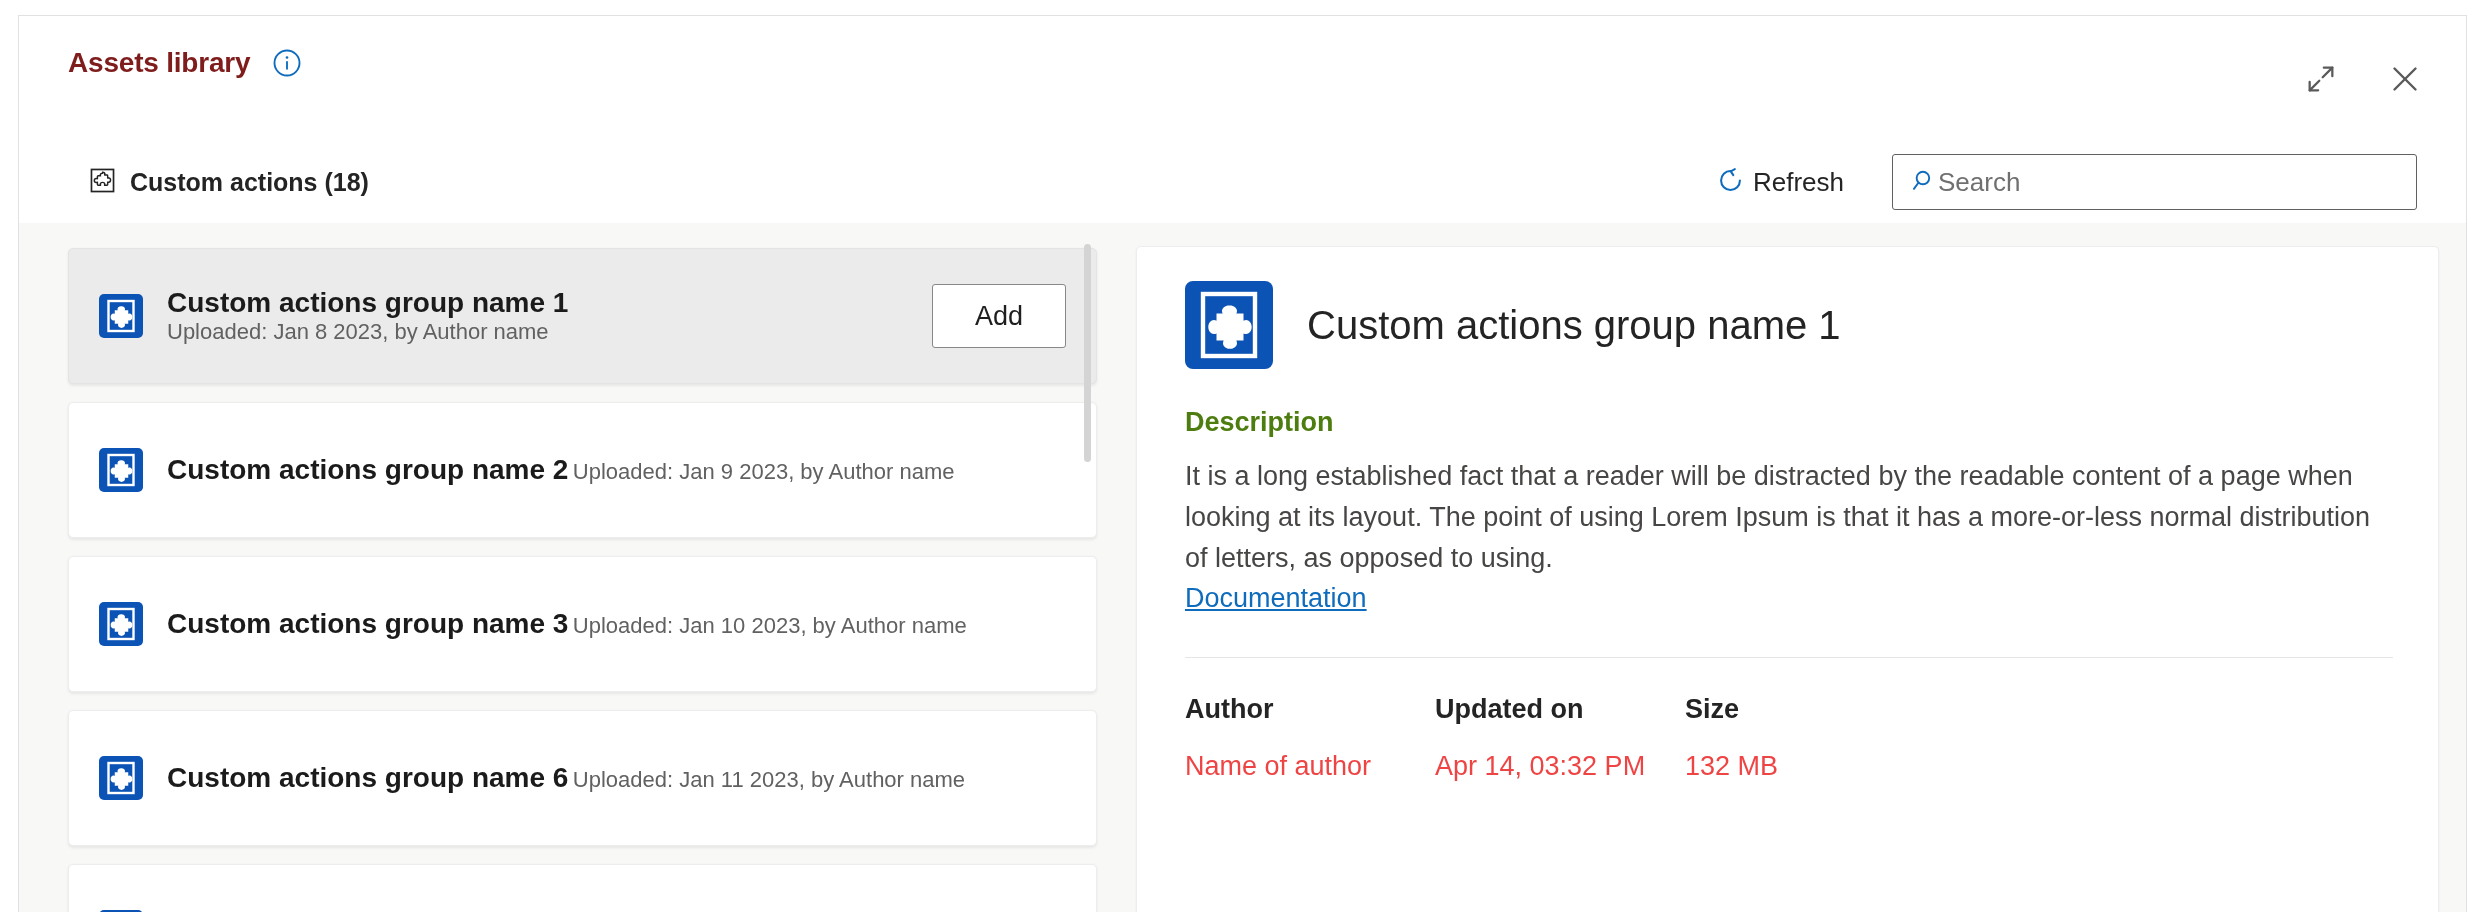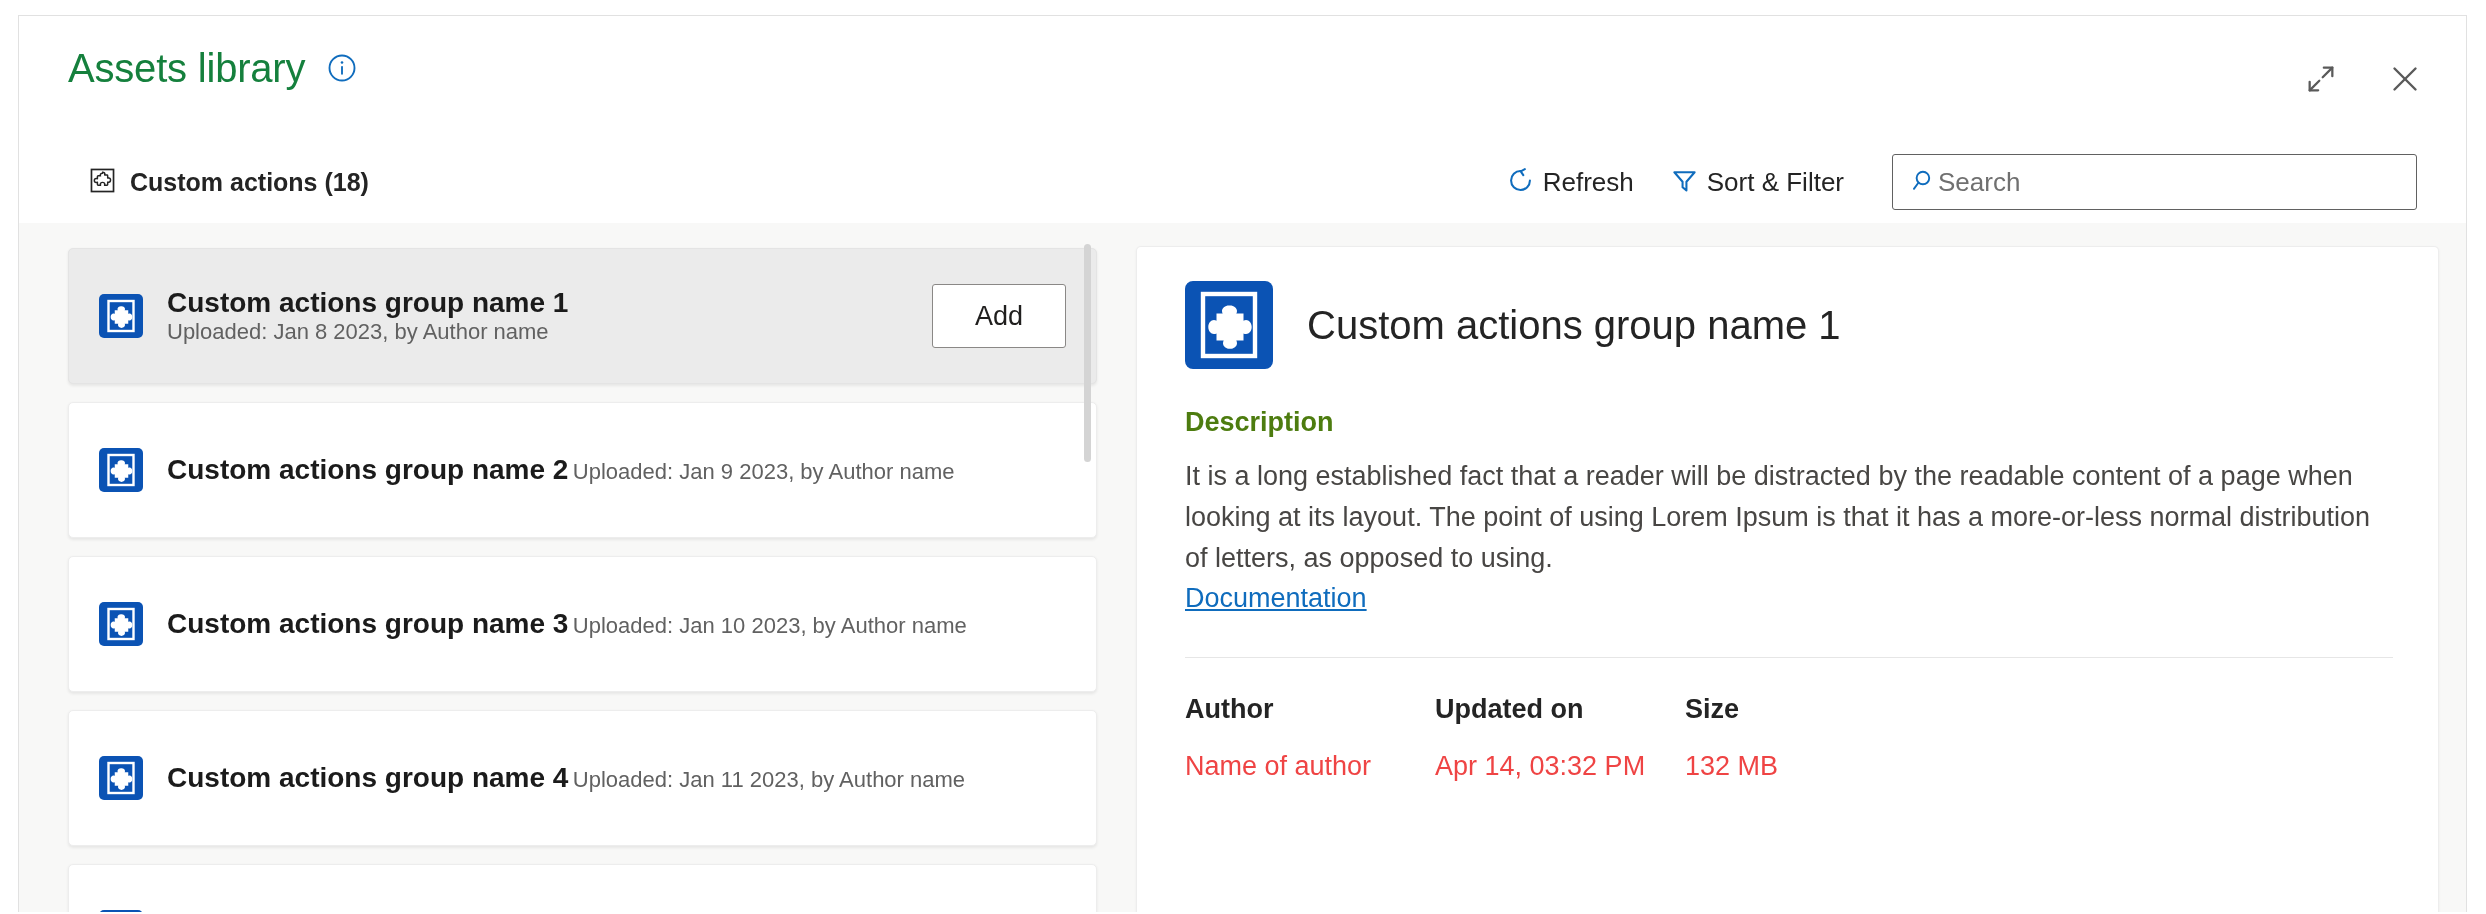--- a/index.html
+++ b/index.html
@@ -35,23 +35,23 @@
 
   .title-row {
     position: absolute;
     left: 49px;
     top: 32px;
     display: flex;
     align-items: center;
     gap: 22px;
   }
   .dialog-title {
-    font-size: 40px;
-    font-weight: 400;
-    color: #15803d;
+    font-size: 28px;
+    font-weight: 700;
+    color: #7f1d1d;
     letter-spacing: -0.2px;
     line-height: 1;
   }
   .info-icon {
     width: 30px;
     height: 30px;
     display: inline-flex;
     align-items: center;
     justify-content: center;
     cursor: pointer;
@@ -352,28 +352,20 @@
           <span>
             <svg width="29" height="29" viewBox="0 0 24 24" fill="none" stroke="#0f6cbd" stroke-width="1.7" stroke-linecap="round">
               <path d="M12 4.2 A7.8 7.8 0 1 0 19.8 12"></path>
               <path d="M12 4.2 L12 4.2"></path>
               <path d="M15.6 2.6 L12.2 4.4 L14.3 7.6" stroke-linejoin="round" fill="none"></path>
             </svg>
           </span>
           <span class="tool-btn-label">Refresh</span>
         </button>
 
-        <button class="tool-btn">
-          <span>
-            <svg width="29" height="29" viewBox="0 0 24 24" fill="none" stroke="#0f6cbd" stroke-width="1.7" stroke-linejoin="round" stroke-linecap="round">
-              <path d="M3.6 5.2 H20.4 L13.6 13 V20.2 L10.4 17.6 V13 Z"></path>
-            </svg>
-          </span>
-          <span class="tool-btn-label">Sort &amp; Filter</span>
-        </button>
 
         <div class="search-box">
           <span>
             <svg width="27" height="27" viewBox="0 0 24 24" fill="none" stroke="#0f6cbd" stroke-width="1.7" stroke-linecap="round">
               <circle cx="10.6" cy="9.8" r="5.6"></circle>
               <path d="M6.4 14.2 L2.6 19.4"></path>
             </svg>
           </span>
           <span class="search-placeholder">Search</span>
         </div>
@@ -431,21 +423,21 @@
 
       <div class="asset-card">
         <span class="asset-icon">
           <svg width="44" height="44" viewBox="0 0 44 44">
             <rect x="0" y="0" width="44" height="44" rx="5" fill="#0b53b4"></rect>
             <rect x="9.5" y="7" width="25" height="30" fill="none" stroke="#ffffff" stroke-width="2.4"></rect>
             <path d="M22 12.2c-2 0-3.5 1.3-3.5 2.8 0 .5.15.95.35 1.3h-3.1v3.6c-.35-.2-.8-.35-1.3-.35-1.5 0-2.8 1.5-2.8 3.5s1.3 3.5 2.8 3.5c.5 0 .95-.15 1.3-.35v3.6h3.6c-.2.35-.35.8-.35 1.3 0 1.5 1.5 2.8 3.5 2.8s3.5-1.3 3.5-2.8c0-.5-.15-.95-.35-1.3h3.6v-3.6c.35.2.8.35 1.3.35 1.5 0 2.8-1.5 2.8-3.5s-1.3-3.5-2.8-3.5c-.5 0-.95.15-1.3.35v-3.6h-3.6c.2-.35.35-.8.35-1.3 0-1.5-1.5-2.8-3.5-2.8z" fill="#ffffff"></path>
           </svg>
         </span>
         <span class="asset-text">
-          <span class="asset-name">Custom actions group name 4</span>
+          <span class="asset-name">Custom actions group name 6</span>
           <span class="asset-meta">Uploaded: Jan 11 2023, by Author name</span>
         </span>
       </div>
 
       <div class="asset-card">
         <span class="asset-icon">
           <svg width="44" height="44" viewBox="0 0 44 44">
             <rect x="0" y="0" width="44" height="44" rx="5" fill="#0b53b4"></rect>
             <rect x="9.5" y="7" width="25" height="30" fill="none" stroke="#ffffff" stroke-width="2.4"></rect>
             <path d="M22 12.2c-2 0-3.5 1.3-3.5 2.8 0 .5.15.95.35 1.3h-3.1v3.6c-.35-.2-.8-.35-1.3-.35-1.5 0-2.8 1.5-2.8 3.5s1.3 3.5 2.8 3.5c.5 0 .95-.15 1.3-.35v3.6h3.6c-.2.35-.35.8-.35 1.3 0 1.5 1.5 2.8 3.5 2.8s3.5-1.3 3.5-2.8c0-.5-.15-.95-.35-1.3h3.6v-3.6c.35.2.8.35 1.3.35 1.5 0 2.8-1.5 2.8-3.5s-1.3-3.5-2.8-3.5c-.5 0-.95.15-1.3.35v-3.6h-3.6c.2-.35.35-.8.35-1.3 0-1.5-1.5-2.8-3.5-2.8z" fill="#ffffff"></path>

